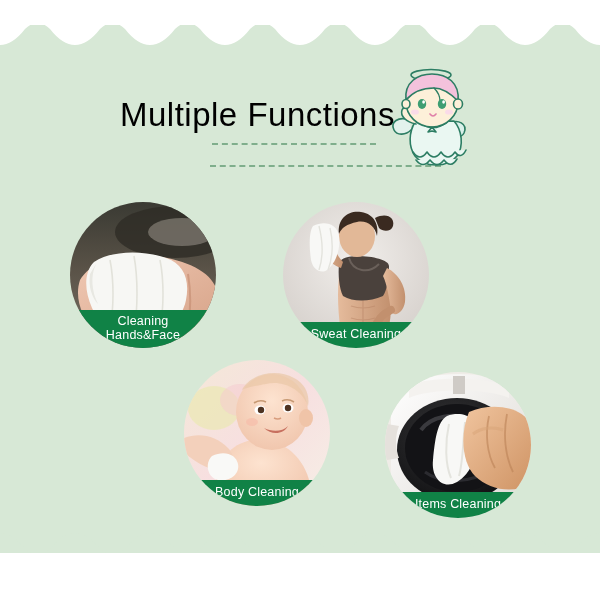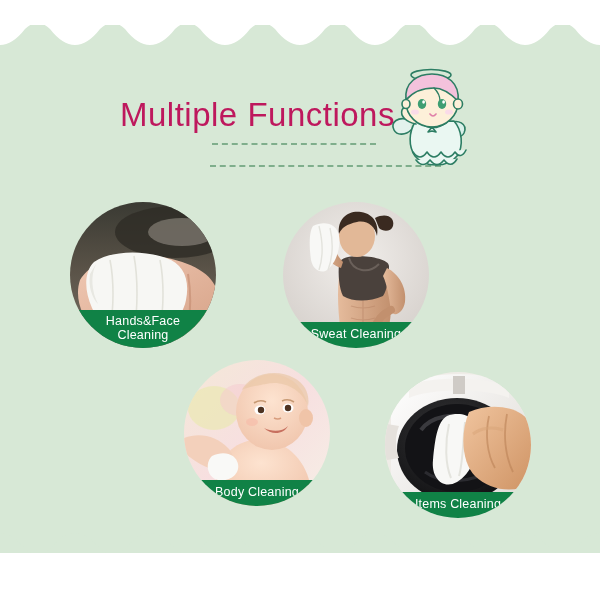--- a/index.html
+++ b/index.html
@@ -41,21 +41,21 @@
   .scallop-top { top: 25px; }
   .scallop-bottom { top: 527px; }
 
   
   .title {
     position: absolute;
     left: 120px;
     top: 96px;
     font-size: 33px;
     letter-spacing: 0.5px;
-    color: #be185d;
+    color: #000000;
     font-weight: 400;
     white-space: nowrap;
   }
   .dash-line {
     position: absolute;
     height: 0;
     border-top: 2px dashed #7fae8c;
   }
   .dash-1 {
     left: 212px;
@@ -217,22 +217,22 @@
       <path d="M24,60 C42,48 74,48 96,56 C114,62 120,78 116,98 C112,118 96,130 74,132 C52,134 30,124 22,106 C14,88 14,70 24,60 Z" fill="#f7f7f4"></path>
       <path d="M26,62 C20,74 22,90 28,102 C22,96 18,84 20,72 Z" fill="#e8e8e2"></path>
       <g stroke="#e2e2da" stroke-width="1.6" fill="none">
         <path d="M40,58 C44,78 44,106 40,126"></path>
         <path d="M64,54 C68,76 68,106 64,130"></path>
         <path d="M90,58 C94,78 94,106 90,126"></path>
       </g>
       <ellipse cx="112" cy="30" rx="34" ry="14" fill="#d8cfc2" opacity=".35"></ellipse>
     </svg>
     <div class="band two-line">
+      <div>Cleaning</div>
       <div>Hands&amp;Face</div>
-      <div>Cleaning</div>
     </div>
   </div>
 
   <div class="feature f3">
     <svg class="photo" viewBox="0 0 146 146">
       <defs>
         <linearGradient id="g3bg" x1="0" y1="0" x2="1" y2="1">
           <stop offset="0" stop-color="#f4e9d8"></stop>
           <stop offset="0.5" stop-color="#f7dfe0"></stop>
           <stop offset="1" stop-color="#f6efe6"></stop>

